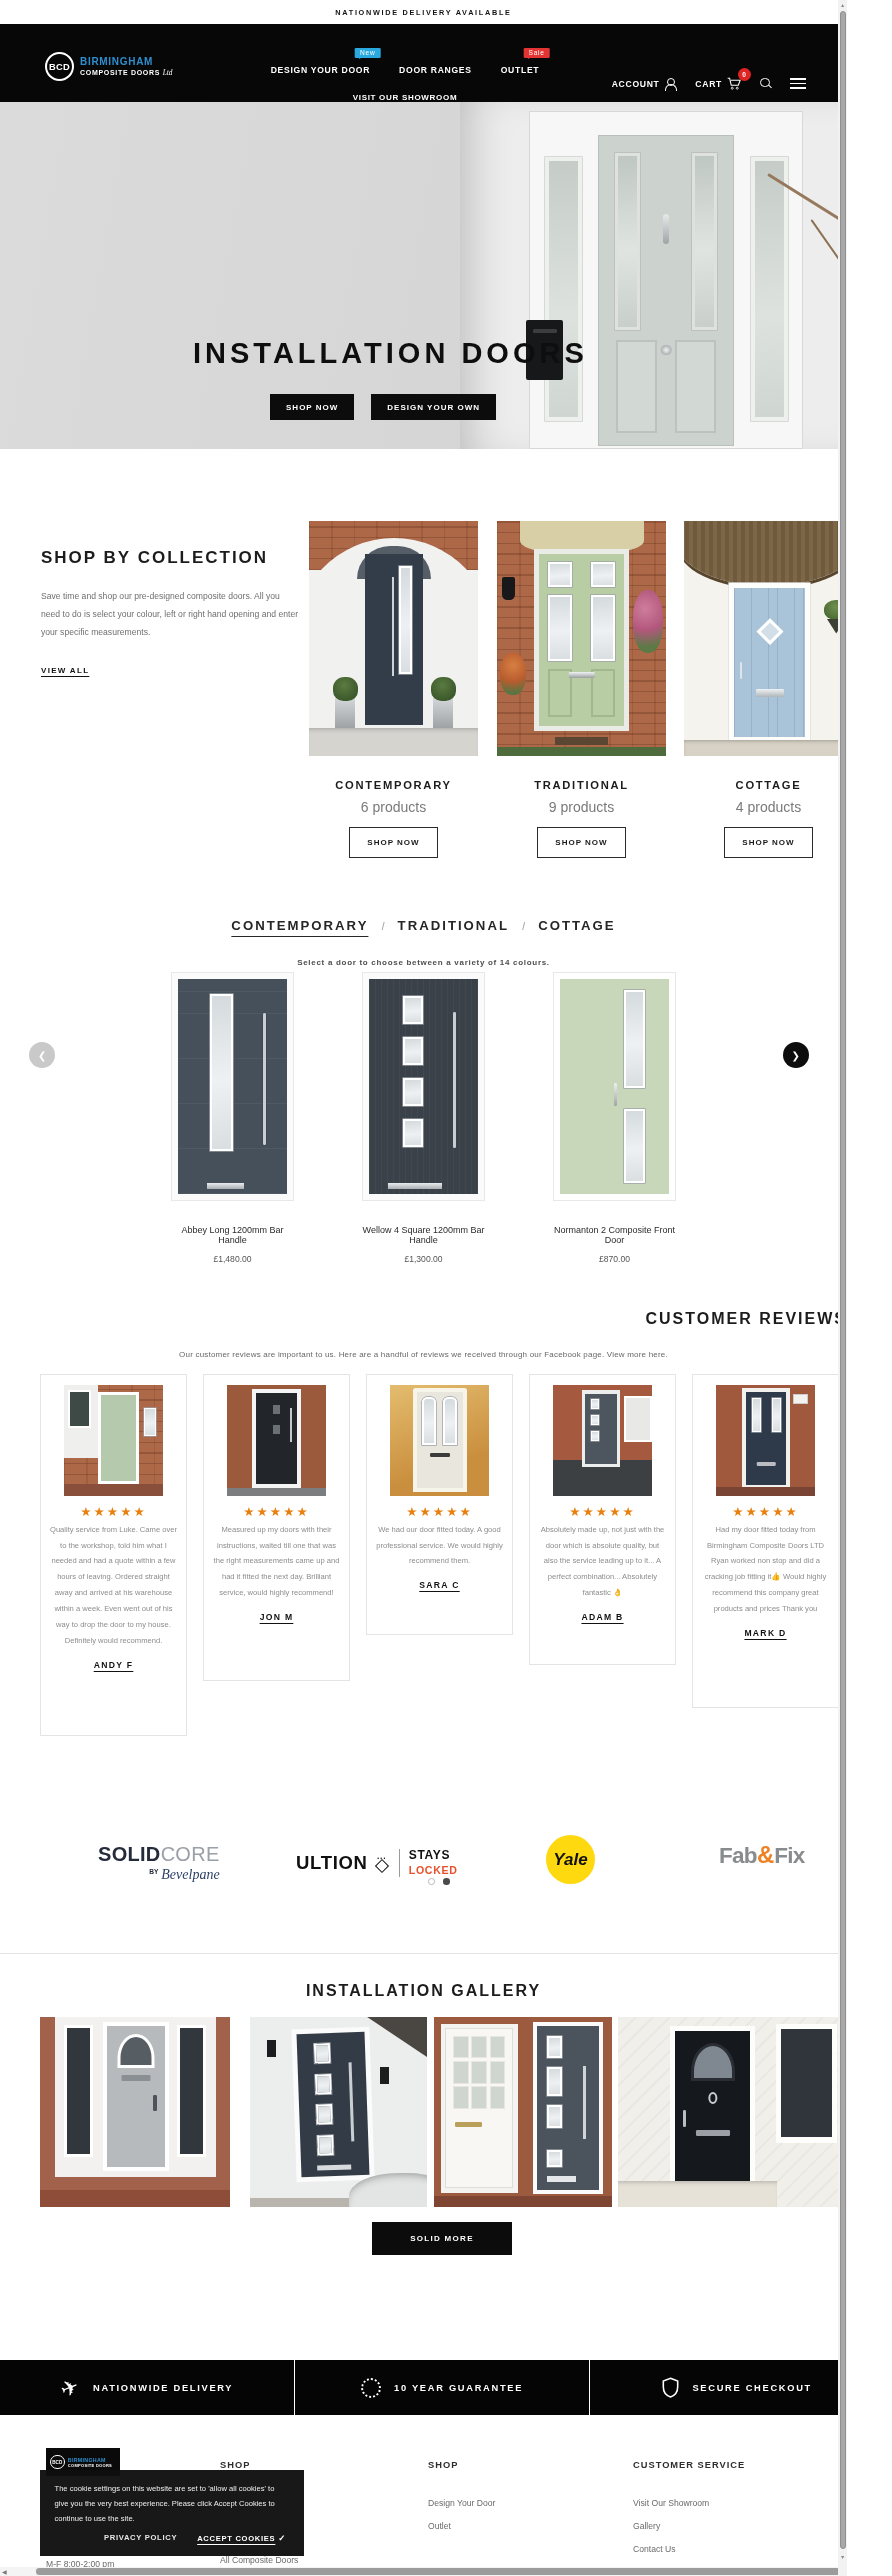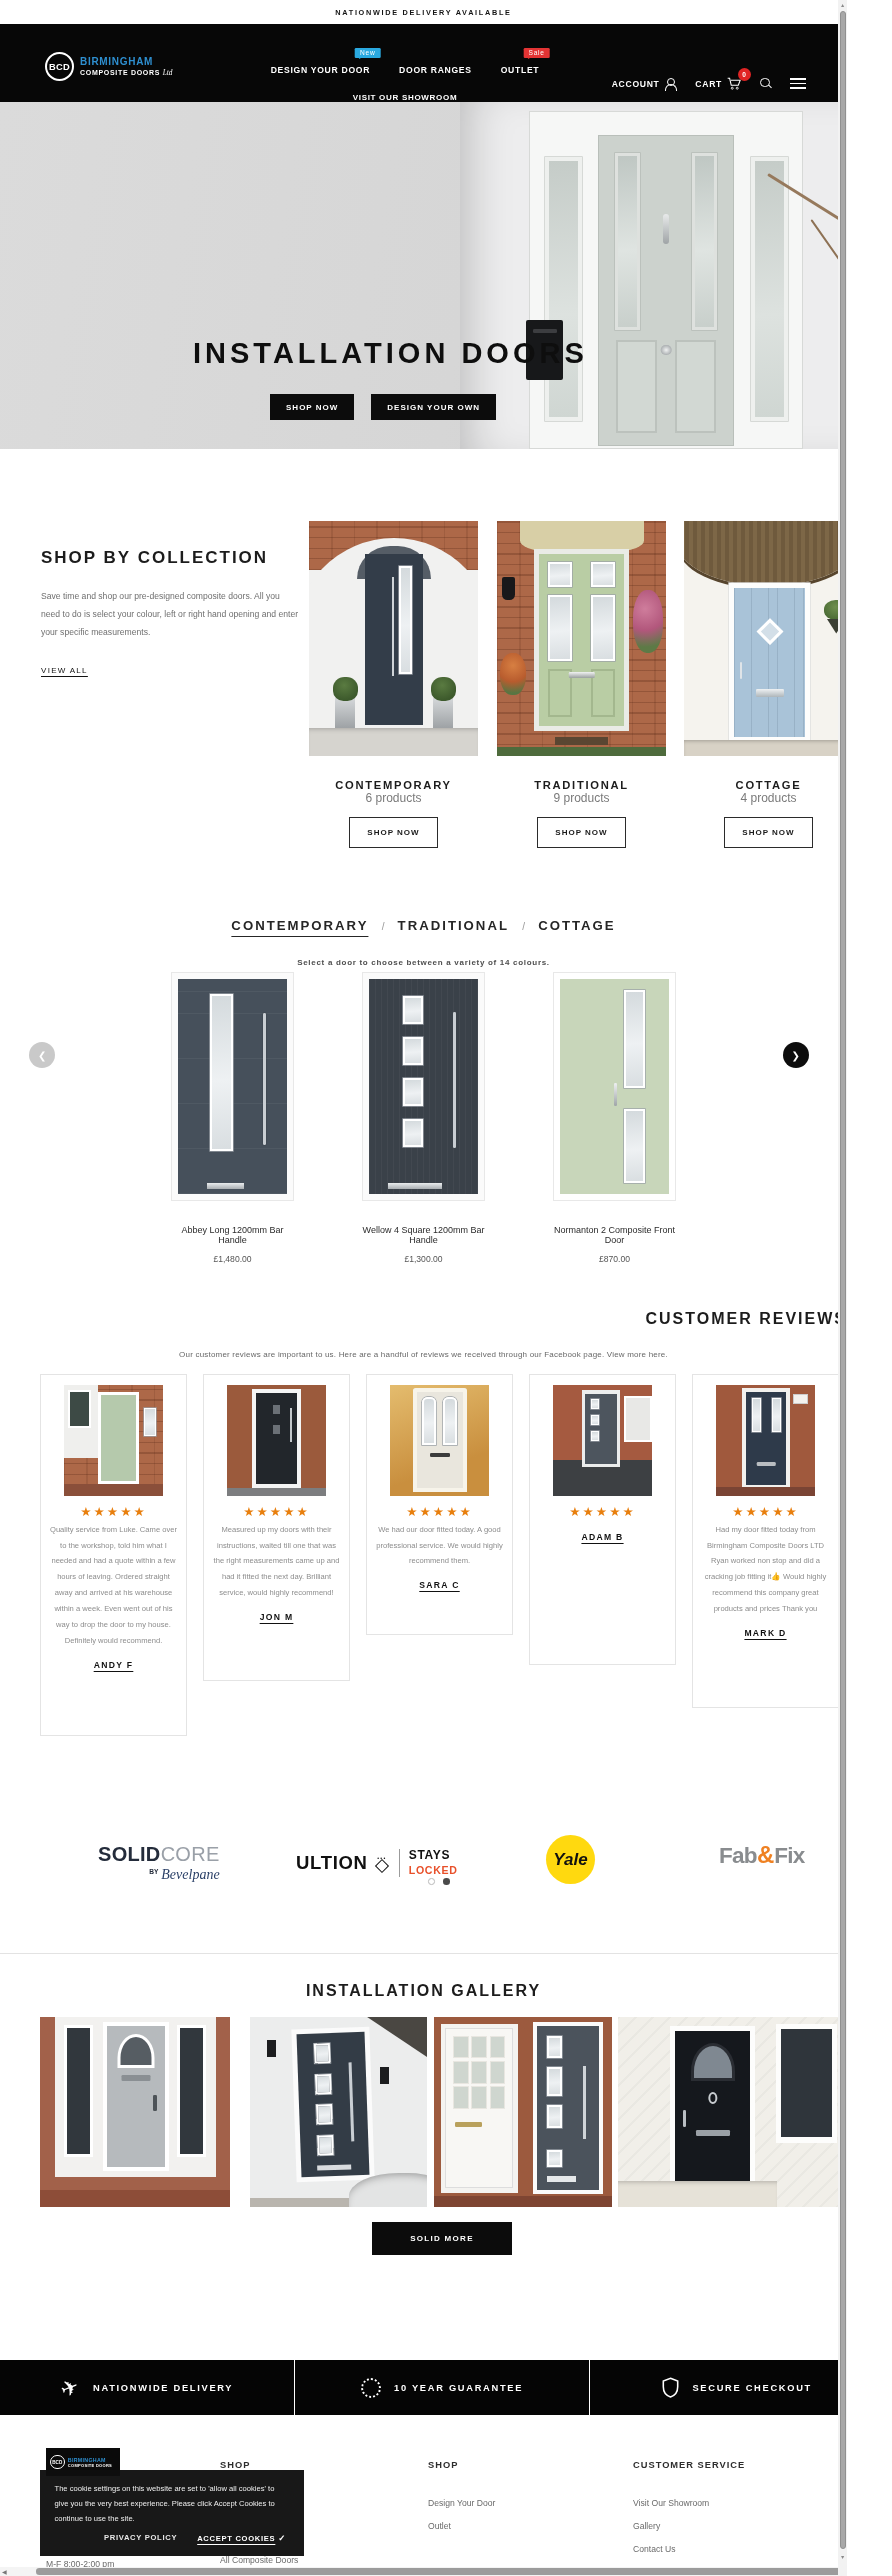--- a/index.html
+++ b/index.html
@@ -52,25 +52,25 @@
   .hero-btns{position:absolute;left:193px;top:292px;width:380px;display:flex;gap:17px;justify-content:center}
   .btn-dark{background:#0c0c0c;color:#fff;border:none;font-family:inherit;font-size:8px;font-weight:700;letter-spacing:1px;padding:8.6px 16px;cursor:pointer}
   .hero-dots{position:absolute;left:0;right:0;top:436px;display:flex;gap:10px;align-items:center;justify-content:center}
   .dot{width:7.3px;height:7.3px;border-radius:50%}
 
   
   .collection{position:absolute;top:450px;left:0;width:100%;height:440px;background:#fff}
   .col-intro{position:absolute;left:41px;top:98px;width:259px}
   .h-section{font-size:17px;font-weight:700;letter-spacing:2px;color:#1c1c1c}
   .col-intro p{margin-top:18.5px;font-size:8.6px;color:#6f6f6f;line-height:2.15}
-  .link-viewall{display:inline-block;margin-top:24px;font-size:8px;font-weight:400;letter-spacing:1.3px;color:#111;text-decoration:underline;text-underline-offset:3.3px;cursor:pointer}
+  .link-viewall{display:inline-block;margin-top:24px;font-size:8px;font-weight:700;letter-spacing:1.3px;color:#111;text-decoration:underline;text-underline-offset:3.3px;cursor:pointer}
   .col-card{position:absolute;top:71px;width:169px;text-align:center}
   .ci{position:relative;width:169px;height:235px;overflow:hidden;background:#f1f1f0}
   .col-name{margin-top:22.5px;font-size:11.2px;font-weight:700;letter-spacing:1.7px;color:#1c1c1c}
-  .col-count{font-size:12px;color:#7a7a7a}
+  .col-count{margin-top:8px;font-size:14px;color:#7a7a7a}
   .btn-outline{display:inline-block;margin-top:12px;background:#fff;border:0.7px solid #2b2b2b;color:#1a1a1a;font-family:inherit;font-size:8px;font-weight:700;letter-spacing:1px;padding:10px 17px;cursor:pointer}
   .brickbg{background:#ad6848;background-image:repeating-linear-gradient(0deg,rgba(60,20,5,.22) 0 1.3px,transparent 1.3px 10.6px),repeating-linear-gradient(90deg,rgba(60,20,5,.12) 0 1.3px,transparent 1.3px 22.5px)}
 
   
   .products{position:absolute;top:889px;left:0;width:100%;height:387px;background:#fff}
   .ptabs{position:absolute;top:29px;left:0;right:0;display:flex;gap:13.2px;align-items:baseline;justify-content:center}
   .ptab{font-size:13.2px;font-weight:600;letter-spacing:2px;color:#262626;cursor:pointer}
   .ptab.active{text-decoration:underline;text-underline-offset:6px;text-decoration-thickness:1.3px}
   .ptab-sep{font-size:10px;color:#9a9a9a}
   .pnote{position:absolute;top:69px;left:0;right:0;text-align:center;font-size:8px;font-weight:700;letter-spacing:0.7px;color:#4f4f4f}
@@ -429,20 +429,21 @@
         <div style="position:absolute;left:29px;top:5.3px;width:38px;height:77px;background:#eceded;padding:3.3px">
           <div style="width:100%;height:100%;background:#4d555e;position:relative">
             <div class="frost" style="position:absolute;left:5.3px;top:5.3px;width:8px;height:10.6px;border-width:1.3px"></div>
             <div class="frost" style="position:absolute;left:5.3px;top:21px;width:8px;height:10.6px;border-width:1.3px"></div>
             <div class="frost" style="position:absolute;left:5.3px;top:37px;width:8px;height:10.6px;border-width:1.3px"></div>
           </div>
         </div>
         <div style="position:absolute;left:71px;top:10.6px;width:28px;height:46px;background:#e8e8e6;border:2px solid #fff"></div>
       </div>
       <div class="rstars">★★★★★</div>
+      <div class="rtext">Absolutely made up, not just with the door which is absolute quality, but also the service leading up to it... A perfect combination... Absolutely fantastic 👌</div>
       <div class="rname">ADAM B</div>
     </div>
 
     <div class="rcard" style="left:692px;height:334px">
       <div class="rphoto">
         <div class="brickbg" style="position:absolute;inset:0;background:#a0593d"></div>
         <div style="position:absolute;left:26.4px;top:2.6px;width:48px;height:101px;background:#f2f1ee;padding:4px">
           <div style="width:100%;height:100%;background:#2e3a4a;position:relative">
             <div class="frost" style="position:absolute;left:5.3px;top:6.6px;width:9.3px;height:34px;border-width:1.3px"></div>
             <div class="frost" style="position:absolute;right:5.3px;top:6.6px;width:9.3px;height:34px;border-width:1.3px"></div>

